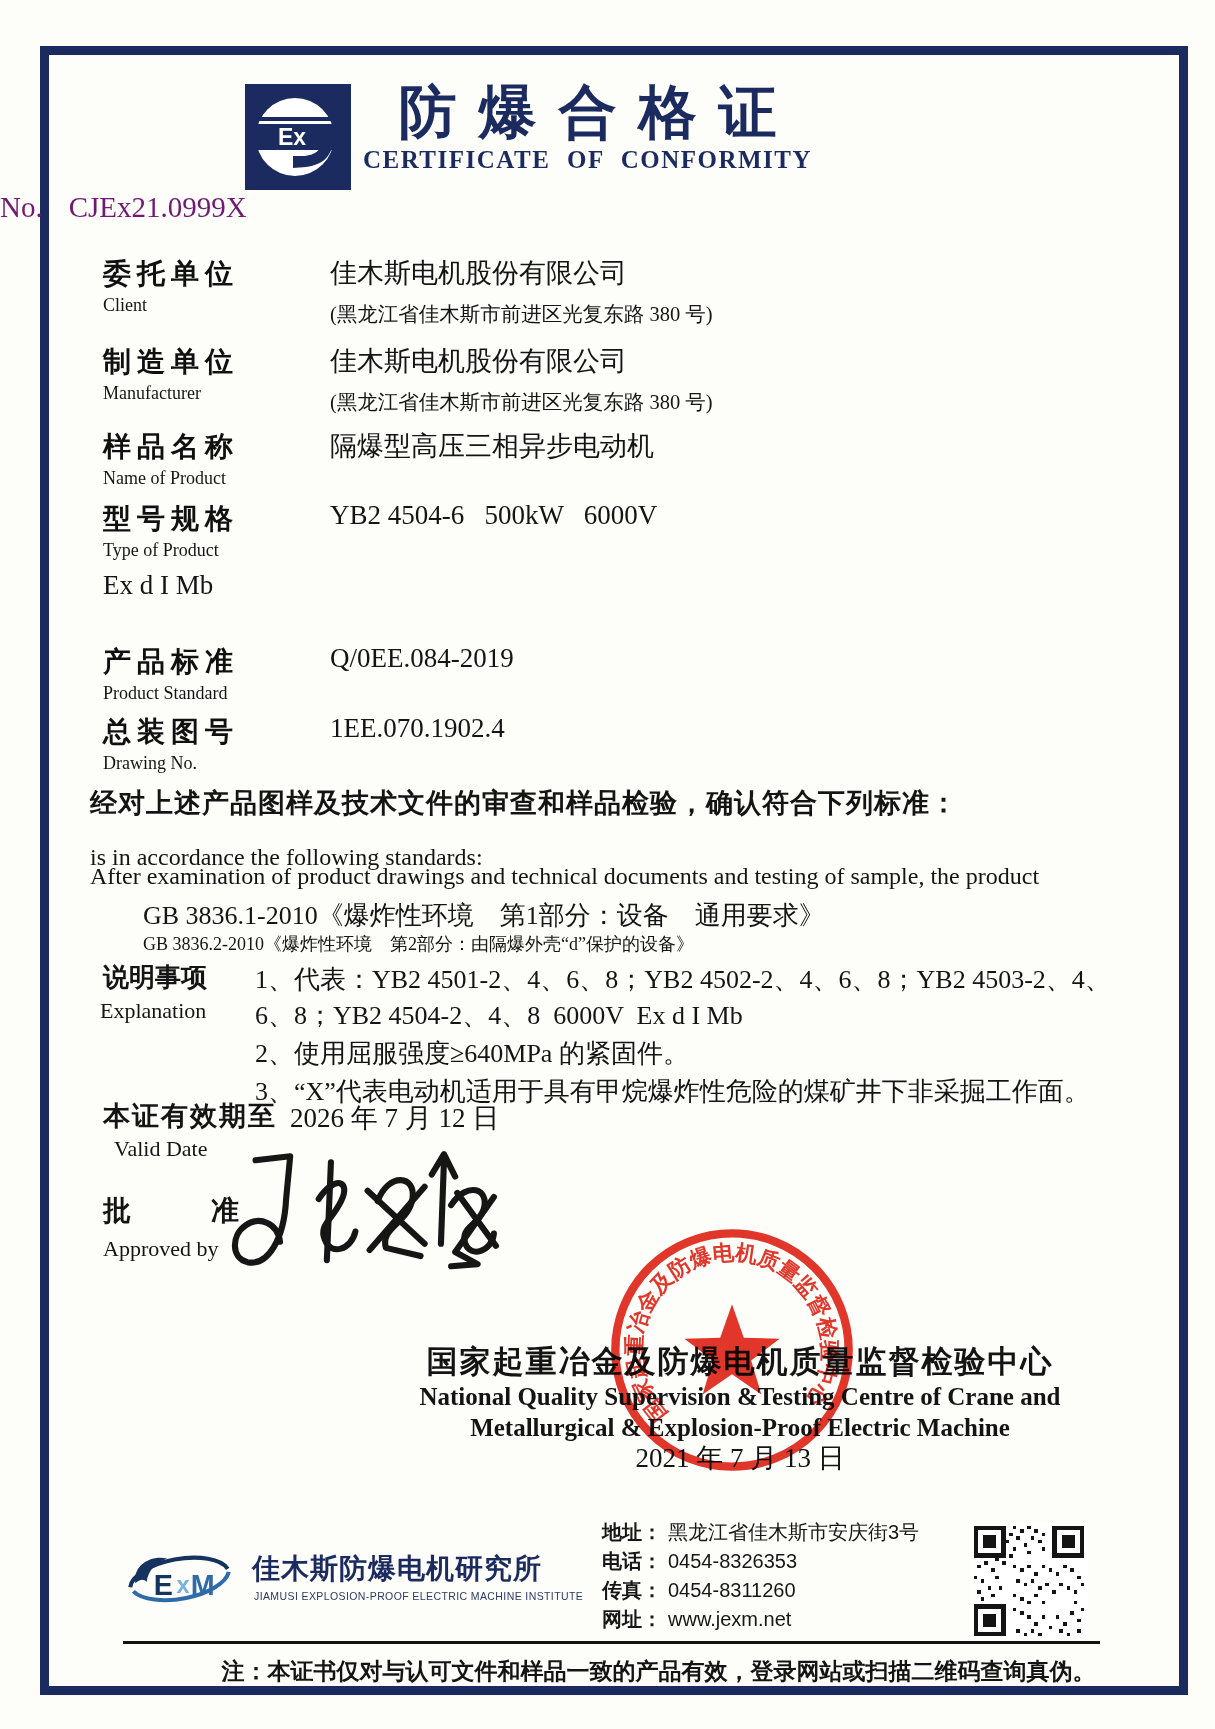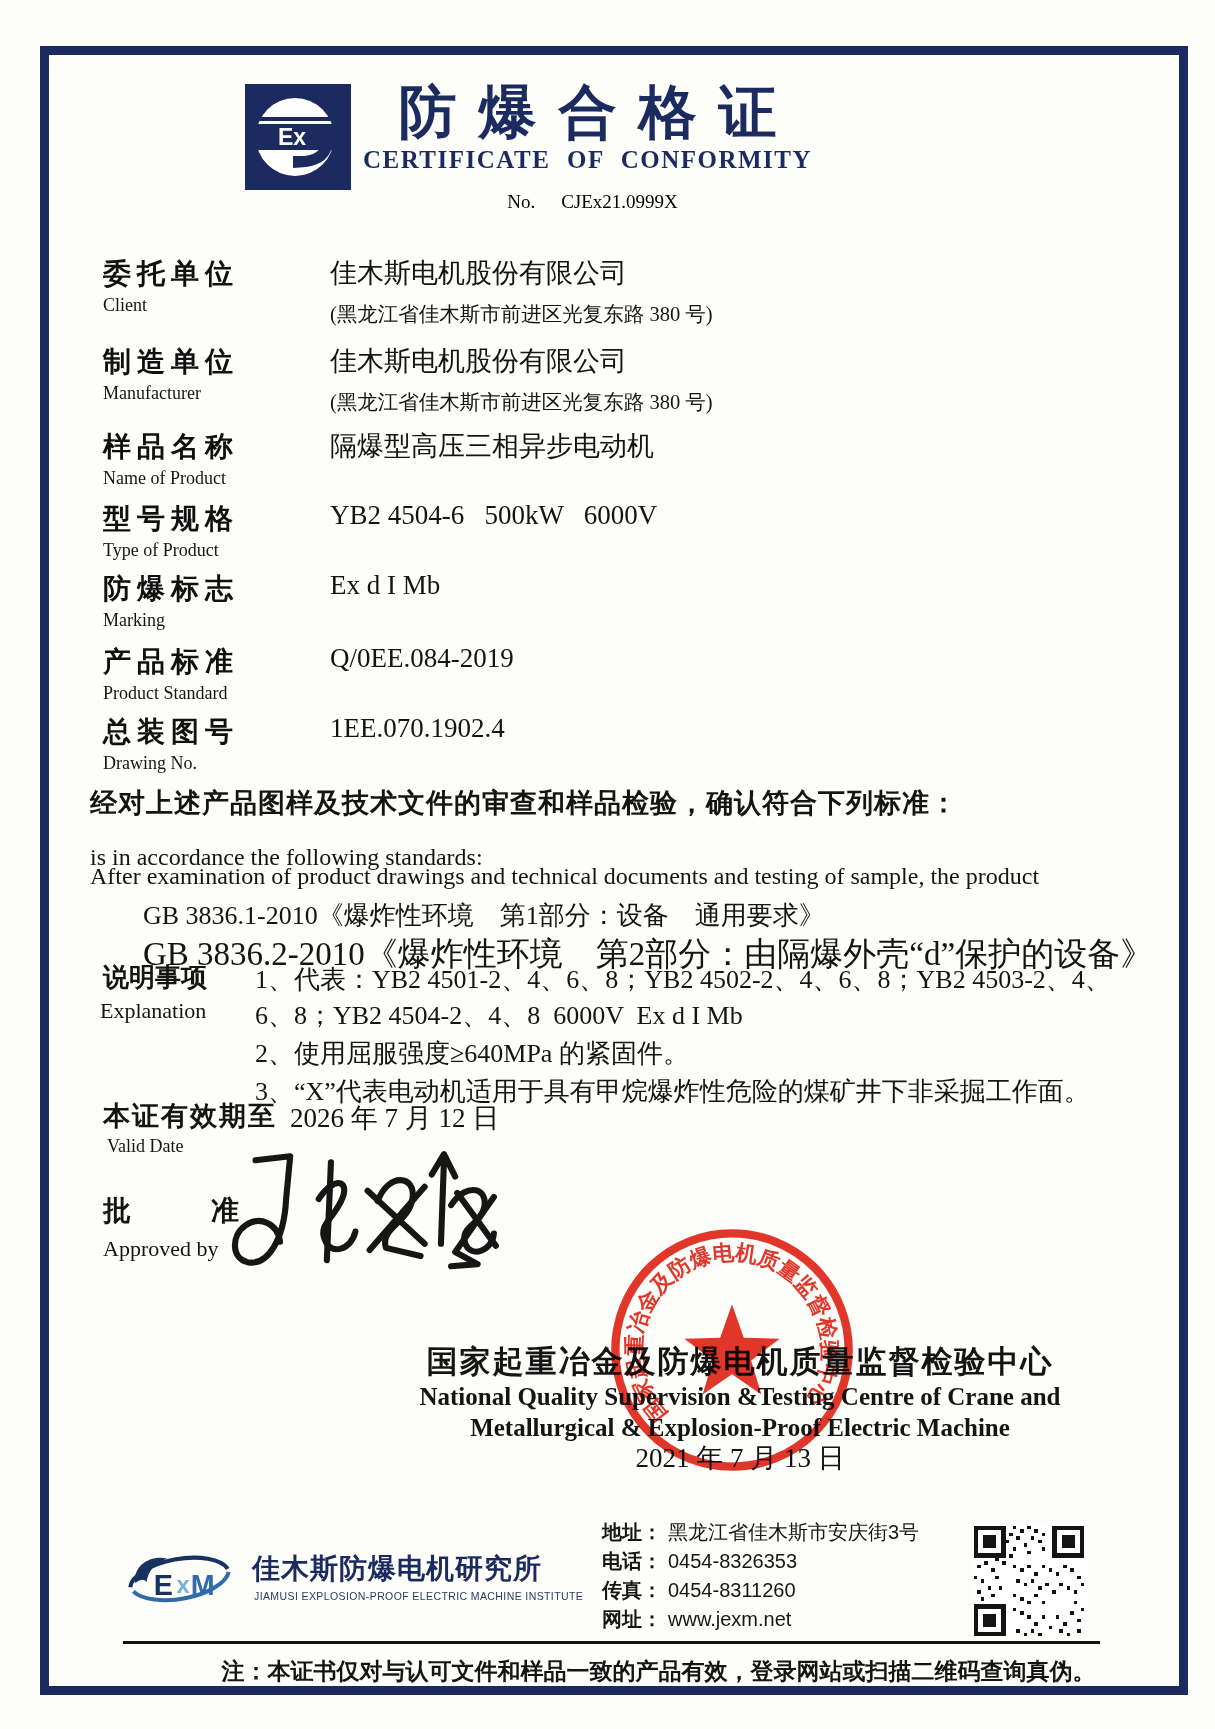--- a/index.html
+++ b/index.html
@@ -7,47 +7,47 @@
         font-family:"Liberation Serif","DejaVu Serif",serif;color:#141414;}
   .abs{position:absolute;}
   .frame{position:absolute;left:40px;top:46px;right:27px;bottom:34px;border:9px solid #1c2b5f;}
   
   .exlogo{left:245px;top:84px;width:106px;height:106px;}
   .title-cn{left:0;width:1175px;top:74px;text-align:center;
             font-weight:700;font-size:58px;color:#1c2b5f;letter-spacing:22px;text-indent:22px;
             font-family:"Liberation Serif","DejaVu Serif",serif;}
   .title-en{left:0;width:1175px;top:146px;text-align:center;font-weight:700;font-size:25px;
             color:#1c2b5f;letter-spacing:1.5px;word-spacing:9px;}
-  .certno{left:0;width:1185px;top:191px;text-align:center;font-size:19px;color:#000000;}
+  .certno{left:0;width:1185px;top:191px;font-size:29px;color:#701a75;}
   .certno .num{margin-left:26px;}
   
   .frow{position:absolute;left:103px;display:flex;width:1020px;}
   .flabel{width:227px;flex:none;}
   .flabel-cn{font-family:"Liberation Sans","DejaVu Sans",sans-serif;font-weight:700;
              font-size:28px;letter-spacing:6px;color:#101010;white-space:nowrap;}
   .flabel-en{font-size:18px;margin-top:2px;}
   .fvalue-main{font-size:27px;white-space:pre;}
   .fvalue-note{font-size:20.5px;margin-top:9px;}
   
   .stmt-cn{left:90px;top:785px;width:1050px;font-family:"Liberation Sans","DejaVu Sans",sans-serif;
            font-weight:700;font-size:27px;letter-spacing:1px;}
   .stmt-en1{left:90px;top:863px;font-size:24px;}
   .stmt-en2{left:90px;top:844px;font-size:24px;}
   .gb1{left:143px;top:898px;font-size:26px;}
-  .gb2{left:143px;top:932px;font-size:33px;text-align:right;}
+  .gb2{left:143px;top:932px;font-size:18px;text-align:right;}
   
   .exp-cn{left:103px;top:960px;font-family:"Liberation Sans","DejaVu Sans",sans-serif;
           font-weight:700;font-size:26px;}
   .exp-en{left:100px;top:998px;font-size:22px;}
   .exp-items{left:255px;top:962px;width:880px;font-size:26px;line-height:36px;}
   .exp-items div{margin-bottom:2px;white-space:pre-wrap;}
   
   .valid-cn{left:103px;top:1098px;font-family:"Liberation Sans","DejaVu Sans",sans-serif;
             font-weight:700;font-size:27px;letter-spacing:2px;}
-  .valid-en{left:107px;top:1136px;font-size:18px;text-align:right;}
+  .valid-en{left:114px;top:1136px;font-size:22px;text-align:right;}
   .valid-val{left:290px;top:1100px;font-size:27px;white-space:pre;}
   .app-cn{left:103px;top:1192px;font-family:"Liberation Sans","DejaVu Sans",sans-serif;
           font-weight:700;font-size:28px;letter-spacing:80px;white-space:nowrap;}
   .app-en{left:103px;top:1236px;font-size:22px;}
   .signature{left:225px;top:1145px;width:275px;height:165px;}
   
   .stamp{left:607px;top:1225px;width:250px;height:250px;opacity:.93;mix-blend-mode:multiply;}
   .org-cn{left:320px;top:1341px;width:840px;text-align:center;
           font-family:"Liberation Sans","DejaVu Sans",sans-serif;font-weight:700;font-size:31px;
           letter-spacing:2px;}
@@ -120,24 +120,20 @@
   <div class="frow" style="top:500px">
     <div class="flabel">
         <div class="flabel-cn">型号规格</div>
       <div class="flabel-en">Type of Product</div>
       </div>
     <div>
         <div class="fvalue-main">YB2 4504-6   500kW   6000V</div>
       </div>
   </div>
   <div class="frow" style="top:570px">
-    <div class="flabel">
-        <div class="flabel-cn">防爆标志</div>
-      <div class="flabel-en">Marking</div>
-      </div>
     <div>
         <div class="fvalue-main">Ex d I Mb</div>
       </div>
   </div>
   <div class="frow" style="top:643px">
     <div class="flabel">
         <div class="flabel-cn">产品标准</div>
       <div class="flabel-en">Product Standard</div>
       </div>
     <div>

